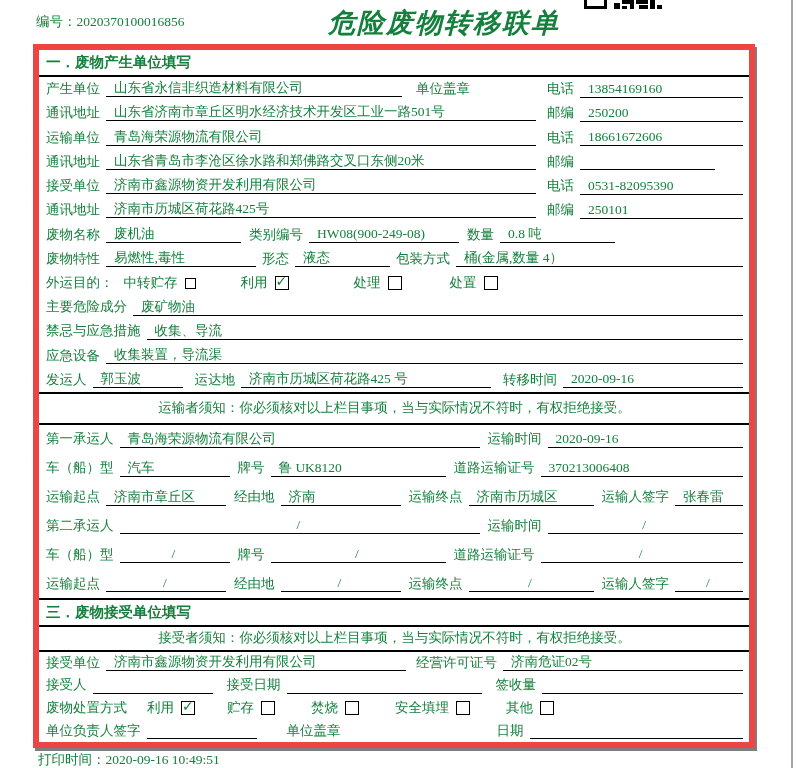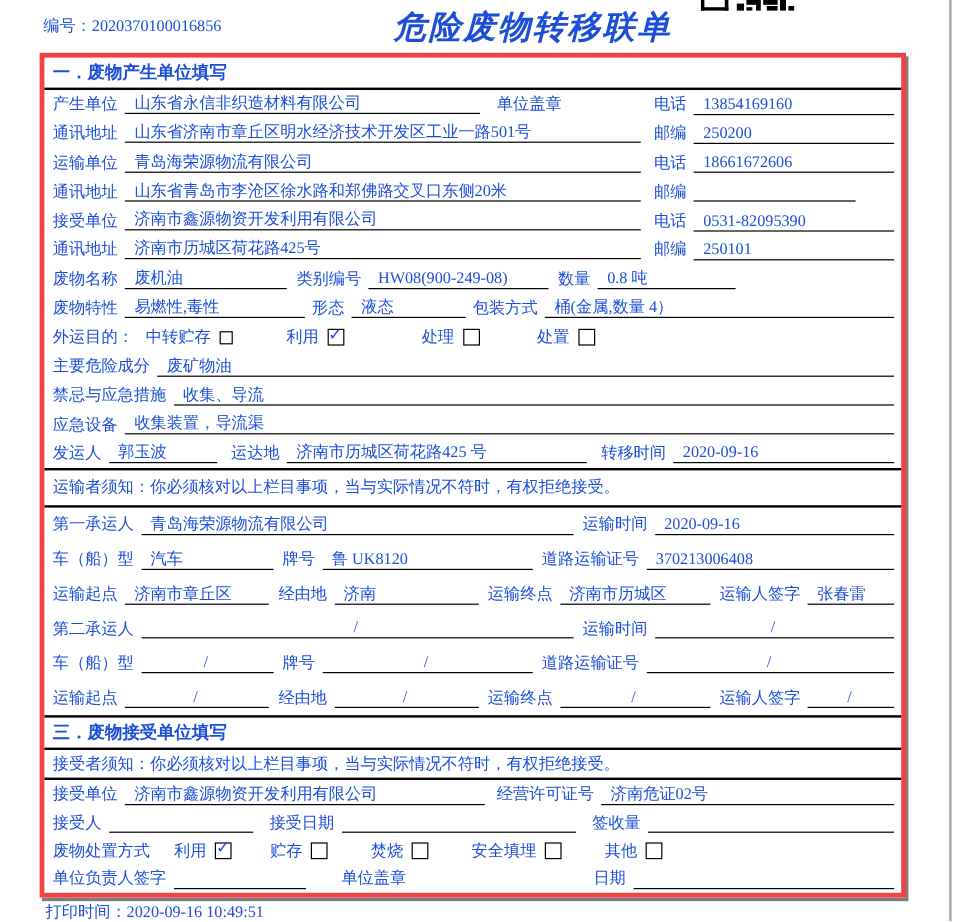--- a/index.html
+++ b/index.html
@@ -1,32 +1,32 @@
 <!DOCTYPE html>
 <html><head>
 <meta charset="utf-8">
 <style>
   html,body{margin:0;padding:0;background:#fff;}
   .page{position:relative;width:796px;height:768px;background:#fff;overflow:hidden;
-        font-family:"Liberation Serif","DejaVu Serif",serif;color:#1d4ed8;font-size:13.5px;}
+        font-family:"Liberation Serif","DejaVu Serif",serif;color:#15803d;font-size:13.5px;}
   .doc-no{position:absolute;left:36px;top:13px;white-space:nowrap;}
   .doc-title{position:absolute;left:92px;right:0;top:5px;text-align:center;font-size:27px;font-weight:bold;
              font-family:"Liberation Sans","DejaVu Sans",sans-serif;letter-spacing:2px;font-style:italic;}
   .qr-frag{position:absolute;left:584px;top:0;}
   .right-edge{position:absolute;top:0;right:3px;width:2px;height:768px;background:#a6a6a6;}
-  .form{position:absolute;left:33px;top:44px;width:722px;height:704px;border:4px solid #ef4444;
+  .form{position:absolute;left:33px;top:44px;width:722px;height:704px;border:6px solid #ef4444;
         box-shadow:2px 3px 0 #7d7d7d;display:flex;flex-direction:column;box-sizing:border-box;background:#fff;}
   .section{display:flex;flex-direction:column;}
   .s1{height:342px;}
   .s2{height:204px;border-top:2px solid #000;}
   .s3{flex:1;border-top:2px solid #000;}
   .sec-h{height:25px;flex:none;display:flex;align-items:center;padding-left:7px;font-weight:bold;font-size:14.5px;
          font-family:"Liberation Sans","DejaVu Sans",sans-serif;border-bottom:2px solid #000;}
   .r{flex:1;display:flex;align-items:center;padding:0 6px 0 7px;min-height:0;}
-  .r.notice-row{border-bottom:2px solid #000;}
+  .r.notice-row{border-bottom:2px solid #000;justify-content:center;}
   .lbl{white-space:nowrap;margin-right:6px;flex:none;}
   .left{display:flex;align-items:flex-start;width:501px;flex:none;}
   .rightcol{display:flex;align-items:center;flex:1;}
   .u{display:inline-block;border-bottom:1px solid #000;white-space:nowrap;overflow:hidden;
      padding:0 2px 1px 8px;line-height:16px;height:17px;box-sizing:border-box;flex:none;}
   .u.fill{flex:1;}
   .ctr{text-align:center;padding-left:0;}
   .w90{width:90px}.w95{width:95px}.w110{width:110px}.w115{width:115px}.w120{width:120px}
   .w125{width:125px}.w135{width:135px}.w150{width:150px}.w175{width:175px}.w195{width:195px}
   .w250{width:250px}.w296{width:296px}.w300{width:300px}.w360{width:360px}.w430{width:430px}

